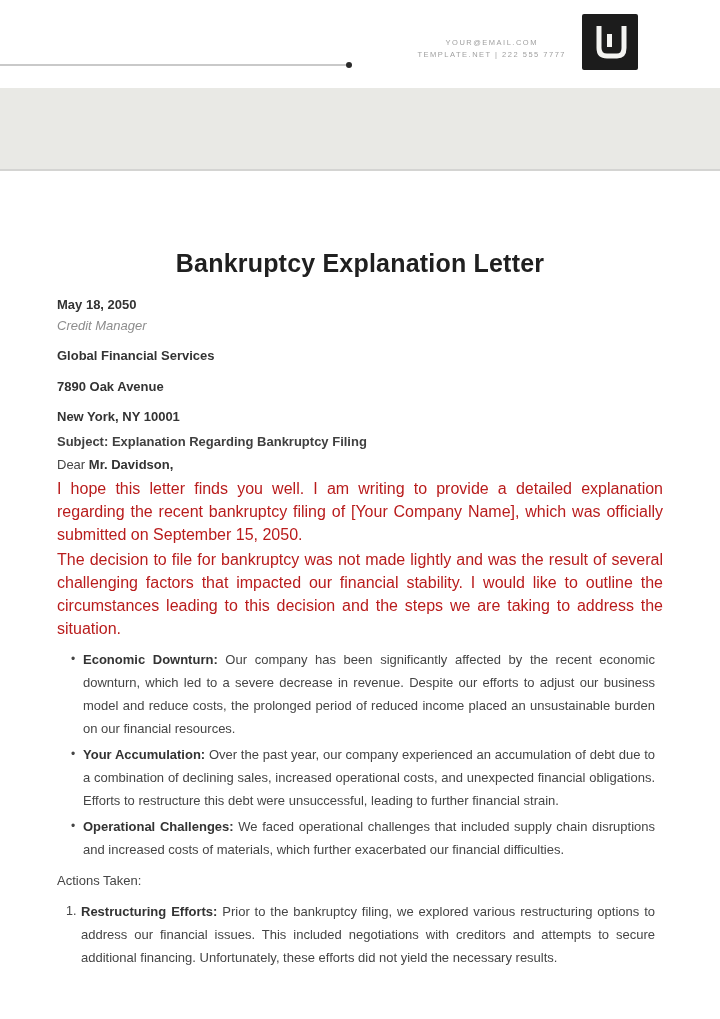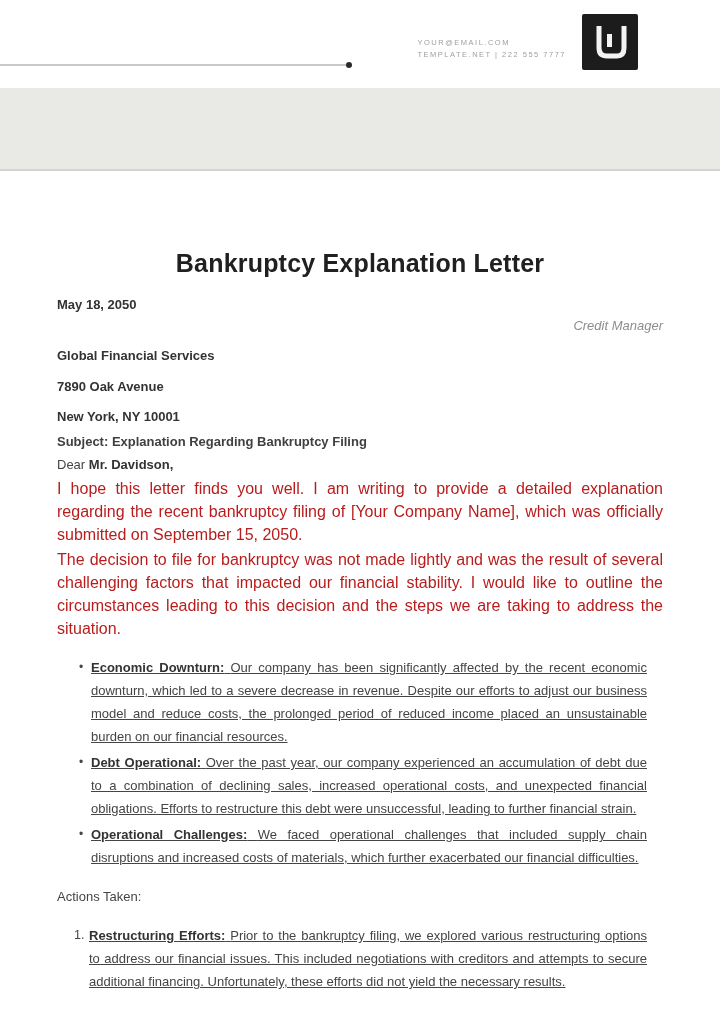--- a/index.html
+++ b/index.html
@@ -18,21 +18,21 @@
   .hdr-rule {
     position: absolute; top: 64px; left: 0; width: 346px; height: 2px;
     background: #c9c9c9;
   }
   .hdr-rule .dot {
     position: absolute; right: -6px; top: -2px;
     width: 6px; height: 6px; border-radius: 50%; background: #2a2a2a;
   }
   .hdr-contact {
     position: absolute; top: 37px; right: 154px;
-    text-align: left;
+    text-align: center;
     font-size: 7.5px; letter-spacing: 1.5px; line-height: 12px;
     color: #a0a0a0; text-transform: uppercase; white-space: nowrap;
   }
   .hdr-logo { position: absolute; top: 14px; right: 82px; width: 56px; height: 56px; }
 
   
   .band {
     position: absolute; top: 88px; left: 0; width: 100%; height: 83px;
     background: #e9e9e5; border-bottom: 2px solid #d4d4d2;
   }
@@ -45,31 +45,31 @@
     font-size: 25px; line-height: 30px; font-weight: bold; color: #202020;
     letter-spacing: 0.2px;
   }
 
   p { margin: 0; }
   .addr { font-size: 13px; line-height: 21px; font-weight: bold; color: #333333; }
   .m0  { margin-bottom: 0; }
   .m10 { margin-bottom: 10px; }
   .m9  { margin-bottom: 9px; }
   .m4  { margin-bottom: 4px; }
-  .role { font-size: 13px; line-height: 21px; font-style: italic; color: #8d8d8d; font-weight: normal; text-align: right; }
+  .role { font-size: 13px; line-height: 21px; font-style: italic; color: #8d8d8d; font-weight: normal; }
 
   .subject { font-size: 13px; line-height: 22px; font-weight: bold; color: #404040; margin-bottom: 1px; }
   .dear { font-size: 13px; line-height: 22px; color: #454545; margin-bottom: 1px; }
   .dear strong { color: #333333; }
 
   .para { font-size: 16px; line-height: 23px; text-align: justify; color: #b91c1c; margin-bottom: 2px; }
   .plain { font-size: 13px; line-height: 23px; color: #454545; }
 
   ul.reasons, ol.actions {
-    margin: 16px; padding: 0 0 0 18px; list-style: none; text-decoration: underline;
+    margin: 8px; padding: 0 0 0 18px; list-style: none;
   }
   ul.reasons li, ol.actions li {
     position: relative;
     font-size: 13px; line-height: 23px; text-align: justify; color: #454545;
     margin-bottom: 3px;
   }
   ul.reasons li::before {
     content: "\2022";
     position: absolute; left: -12px; top: 0;
     font-size: 12px; color: #454545;
@@ -121,21 +121,21 @@
     <p class="subject">Subject: Explanation Regarding Bankruptcy Filing</p>
 
     <p class="dear"><span>Dear </span><strong>Mr. Davidson,</strong></p>
 
     <p class="para">I hope this letter finds you well. I am writing to provide a detailed explanation regarding the recent bankruptcy filing of [Your Company Name], which was officially submitted on September 15, 2050.</p>
     <p class="para">The decision to file for bankruptcy was not made lightly and was the result of several challenging factors that impacted our financial stability. I would like to outline the circumstances leading to this decision and the steps we are taking to address the situation.</p>
 
 
     <ul class="reasons">
       <li><strong>Economic Downturn:</strong> <span>Our company has been significantly affected by the recent economic downturn, which led to a severe decrease in revenue. Despite our efforts to adjust our business model and reduce costs, the prolonged period of reduced income placed an unsustainable burden on our financial resources.</span></li>
-      <li><strong>Debt Operational:</strong> <span>Over the past year, our company experienced an accumulation of debt due to a combination of declining sales, increased operational costs, and unexpected financial obligations. Efforts to restructure this debt were unsuccessful, leading to further financial strain.</span></li>
+      <li><strong>Your Accumulation:</strong> <span>Over the past year, our company experienced an accumulation of debt due to a combination of declining sales, increased operational costs, and unexpected financial obligations. Efforts to restructure this debt were unsuccessful, leading to further financial strain.</span></li>
       <li><strong>Operational Challenges:</strong> <span>We faced operational challenges that included supply chain disruptions and increased costs of materials, which further exacerbated our financial difficulties.</span></li>
     </ul>
 
     <p class="plain">Actions Taken:</p>
 
     <ol class="actions">
       <li><strong>Restructuring Efforts:</strong> <span>Prior to the bankruptcy filing, we explored various restructuring options to address our financial issues. This included negotiations with creditors and attempts to secure additional financing. Unfortunately, these efforts did not yield the necessary results.</span></li>
     </ol>
   </main>
 

